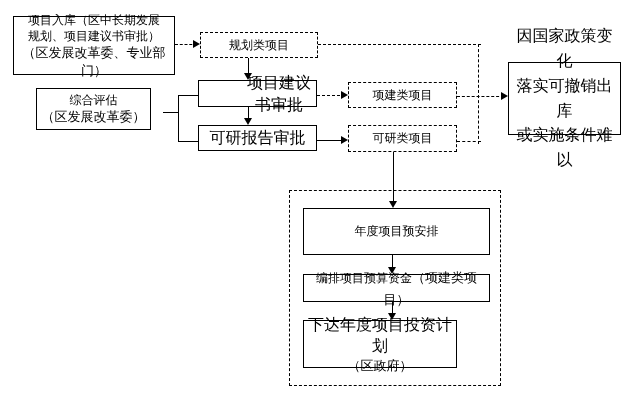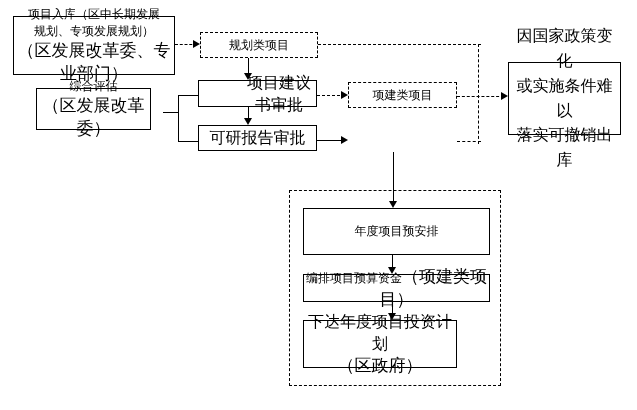--- a/index.html
+++ b/index.html
@@ -25,21 +25,21 @@
   }
   .dashedbox{border-style:dashed;}
   .group{
     position:absolute;
     border:1px dashed #000;
     box-sizing:border-box;
     background:transparent;
   }
   .t13{font-size:16px;}
   .t12{font-size:12px;}
-  .t11{font-size:17px;}
+  .t11{font-size:13px;}
   .t10{font-size:10.5px;}
   .hline{position:absolute;height:0;border-top:1px solid #000;}
   .vline{position:absolute;width:0;border-left:1px solid #000;}
   .dash{border-top-style:dashed;border-left-style:dashed;}
   .arrow-right{position:absolute;width:0;height:0;
     border-top:4px solid transparent;border-bottom:4px solid transparent;
     border-left:7px solid #000;}
   .arrow-down{position:absolute;width:0;height:0;
     border-left:4px solid transparent;border-right:4px solid transparent;
     border-top:7px solid #000;}
@@ -85,21 +85,21 @@
   #l-j-k{left:392px;top:302px;height:11px;}
   #ah-j-k{left:388px;top:313px;}
 </style>
 </head>
 <body>
 
 <div class="canvas">
 
   <div class="box" id="box-a">
     <div class="t12">项目入库（区中长期发展</div>
-    <div class="t12">规划、专项发展规划）</div>
+    <div class="t12">规划、项目建议书审批）</div>
     <div class="t11">（区发展改革委、专业部门）</div>
   </div>
 
   <div class="box dashedbox" id="box-b">
     <div class="t12">规划类项目</div>
   </div>
 
   <div class="box" id="box-c">
     <div class="t13">项目建议书审批</div>
   </div>
@@ -110,25 +110,28 @@
 
   <div class="box" id="box-e">
     <div class="t12">综合评估</div>
     <div class="t11">（区发展改革委）</div>
   </div>
 
   <div class="box dashedbox" id="box-f">
     <div class="t12">项建类项目</div>
   </div>
 
+  <div class="box dashedbox" id="box-g">
+    <div class="t12">可研类项目</div>
+  </div>
 
   <div class="box" id="box-h">
     <div class="t13">因国家政策变化</div>
+    <div class="t13">落实可撤销出库</div>
     <div class="t13">或实施条件难以</div>
-    <div class="t13">落实可撤销出库</div>
   </div>
 
   <div class="group" id="group-annual"></div>
 
   <div class="box" id="box-i">
     <div class="t12">年度项目预安排</div>
   </div>
 
   <div class="box" id="box-j">
     <div>

